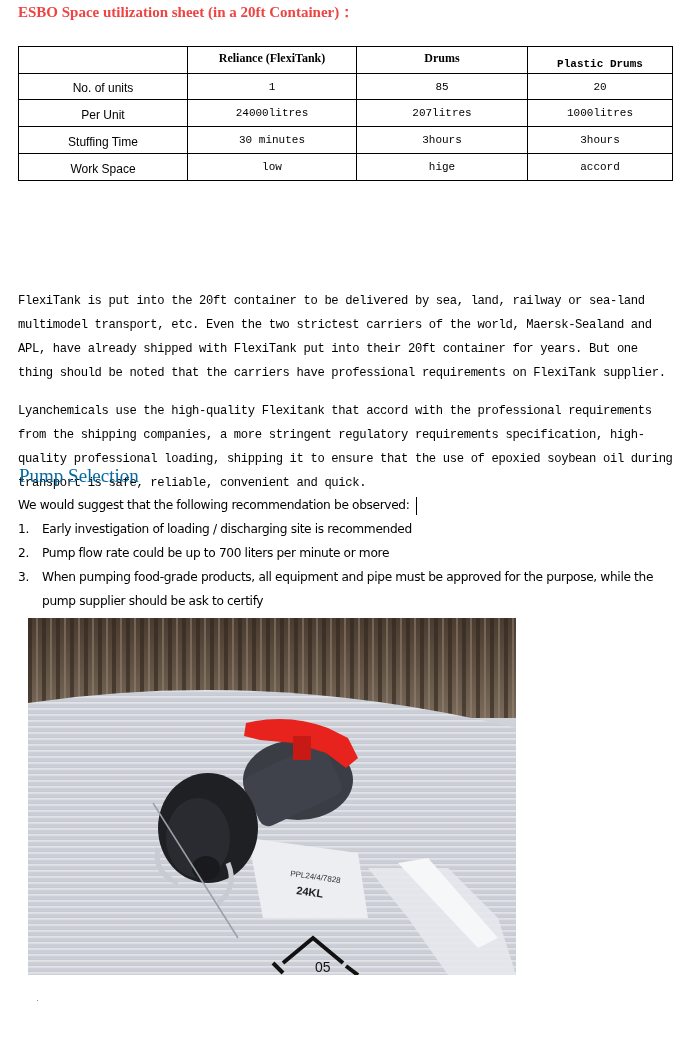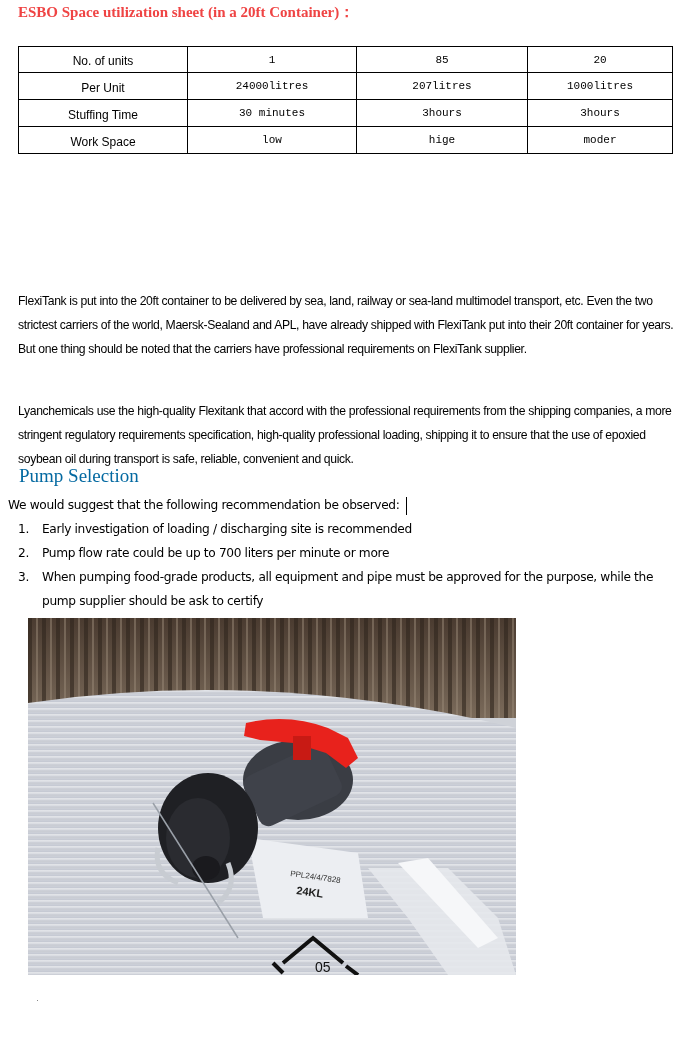--- a/index.html
+++ b/index.html
@@ -15,27 +15,27 @@
     table.sheet col.c3 { width: 145px; }
     table.sheet tr.head { height: 27px; }
     table.sheet tr.row { height: 27px; }
     table.sheet tr.r1 { height: 26px; margin-top: 48px; }
     th.h-rel { font-family: "Liberation Serif", serif; font-weight: bold !important; font-size: 12px; vertical-align: top; padding-top: 4px !important; }
     th.h-drum { font-family: "Liberation Serif", serif; font-weight: bold !important; font-size: 12px; vertical-align: top; padding-top: 4px !important; }
     th.h-pd { font-family: "Liberation Mono", monospace; font-weight: bold !important; font-size: 11px; vertical-align: bottom; padding-bottom: 3px !important; }
     td.lbl { font-family: "Liberation Sans", sans-serif; font-size: 12px; padding-top: 3px !important; }
     td.val { font-family: "Liberation Mono", monospace; font-size: 11px; }
 
-    .para { position: absolute; left: 18px; width: 660px; font-family: Liberation Sans, sans-serif; font-size: 12.2px; line-height: 24px; letter-spacing: -0.35px; }
+    .para { position: absolute; left: 18px; width: 660px; font-family: Liberation Mono, monospace; font-size: 12.2px; line-height: 24px; letter-spacing: -0.35px; }
     .para p { margin: 0; }
     #p1 { top: 289px; }
     #p2 { top: 399px; }
 
     .h2 { position: absolute; left: 19px; top: 465px; font-family: Liberation Serif, serif; font-size: 19px; color: #0369a1; }
-    .intro { position: absolute; left: 8px; top: 493px; font-family: "DejaVu Sans", sans-serif; font-size: 12.2px; letter-spacing: -0.35px; line-height: 24px; white-space: nowrap; }
+    .intro { position: absolute; left: 18px; top: 493px; font-family: "DejaVu Sans", sans-serif; font-size: 12.2px; letter-spacing: -0.35px; line-height: 24px; white-space: nowrap; }
     .caret { display: inline-block; width: 1px; height: 18px; background: #000; vertical-align: middle; margin-left: 6px; }
 
     ol.recs { position: absolute; left: 18px; top: 517px; margin: 0; padding: 0; list-style: none; width: 660px; font-family: "DejaVu Sans", sans-serif; font-size: 12.2px; letter-spacing: -0.35px; line-height: 24px; }
     ol.recs li { position: relative; padding-left: 24px; }
     ol.recs li .num { position: absolute; left: 0; top: 0; }
 
     .photo { position: absolute; left: 28px; top: 618px; width: 488px; height: 357px; overflow: hidden; background: #cfd2d8; }
     .photo svg { display: block; }
 
     .dot { position: absolute; left: 37px; top: 1000px; width: 1px; height: 1px; background: #888; }
@@ -46,20 +46,26 @@
 <div class="title">ESBO Space utilization sheet (in a 20ft Container)：</div>
 
 <table class="sheet">
   <colgroup>
       <col class="c0">
       <col class="c1">
       <col class="c2">
       <col class="c3">
     </colgroup>
   <tbody>
+      <tr class="head">
+    <th></th>
+    <th class="h-rel">Reliance (FlexiTank)</th>
+    <th class="h-drum">Drums</th>
+    <th class="h-pd">Plastic Drums</th>
+  </tr>
   <tr class="row r1">
     <td class="lbl">No. of units</td>
     <td class="val">1</td>
     <td class="val">85</td>
     <td class="val">20</td>
   </tr>
   <tr class="row">
     <td class="lbl">Per Unit</td>
     <td class="val">24000litres</td>
     <td class="val">207litres</td>
@@ -68,21 +74,21 @@
   <tr class="row">
     <td class="lbl">Stuffing Time</td>
     <td class="val">30 minutes</td>
     <td class="val">3hours</td>
     <td class="val">3hours</td>
   </tr>
   <tr class="row">
     <td class="lbl">Work Space</td>
     <td class="val">low</td>
     <td class="val">hige</td>
-    <td class="val">moder</td>
+    <td class="val">accord</td>
   </tr>
 </tbody>
   </table>
 
 <div class="para" id="p1">
   <p>FlexiTank is put into the 20ft container to be delivered by sea, land, railway or sea-land multimodel transport, etc. Even the two strictest carriers of the world, Maersk-Sealand and APL, have already shipped with FlexiTank put into their 20ft container for years. But one thing should be noted that the carriers have professional requirements on FlexiTank supplier.</p>
 </div>
 <div class="para" id="p2">
   <p>Lyanchemicals use the high-quality Flexitank that accord with the professional requirements from the shipping companies, a more stringent regulatory requirements specification, high-quality professional loading, shipping it to ensure that the use of epoxied soybean oil during transport is safe, reliable, convenient and quick.</p>
 </div>

